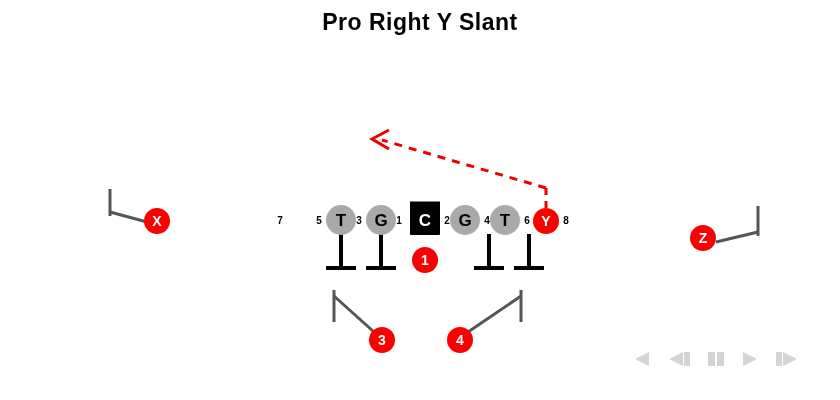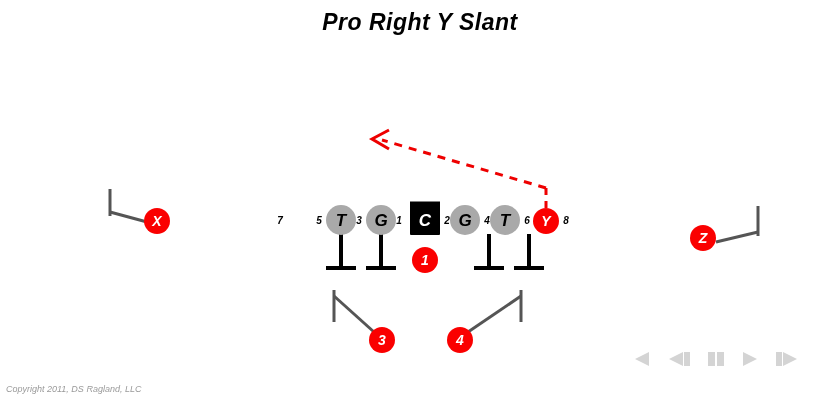--- a/index.html
+++ b/index.html
@@ -10,21 +10,20 @@
   }
   body {
     font-family: "Liberation Sans", sans-serif;
   }
   #stage {
     position: relative;
     width: 840px;
     height: 400px;
     background: #ffffff;
     overflow: hidden;
-    font-style: italic;
   }
   #field-svg {
     position: absolute;
     left: 0;
     top: 0;
     width: 840px;
     height: 400px;
   }
   .play-title {
     position: absolute;
@@ -221,16 +220,15 @@
     </span>
     <span class="media-btn">
       <svg width="26" height="18" viewBox="0 0 26 18" xmlns="http://www.w3.org/2000/svg">
         <rect x="2" y="2" width="6" height="14" fill="#d4d4d4"></rect>
         <polygon points="9,2 9,16 23,9" fill="#d4d4d4"></polygon>
       </svg>
     </span>
   </div>
 
   <div class="footer">
-    <span class="copy">Copyright 2011, DS Ragland, LLC</span>
   </div>
 
 </div>
 
 </body></html>

